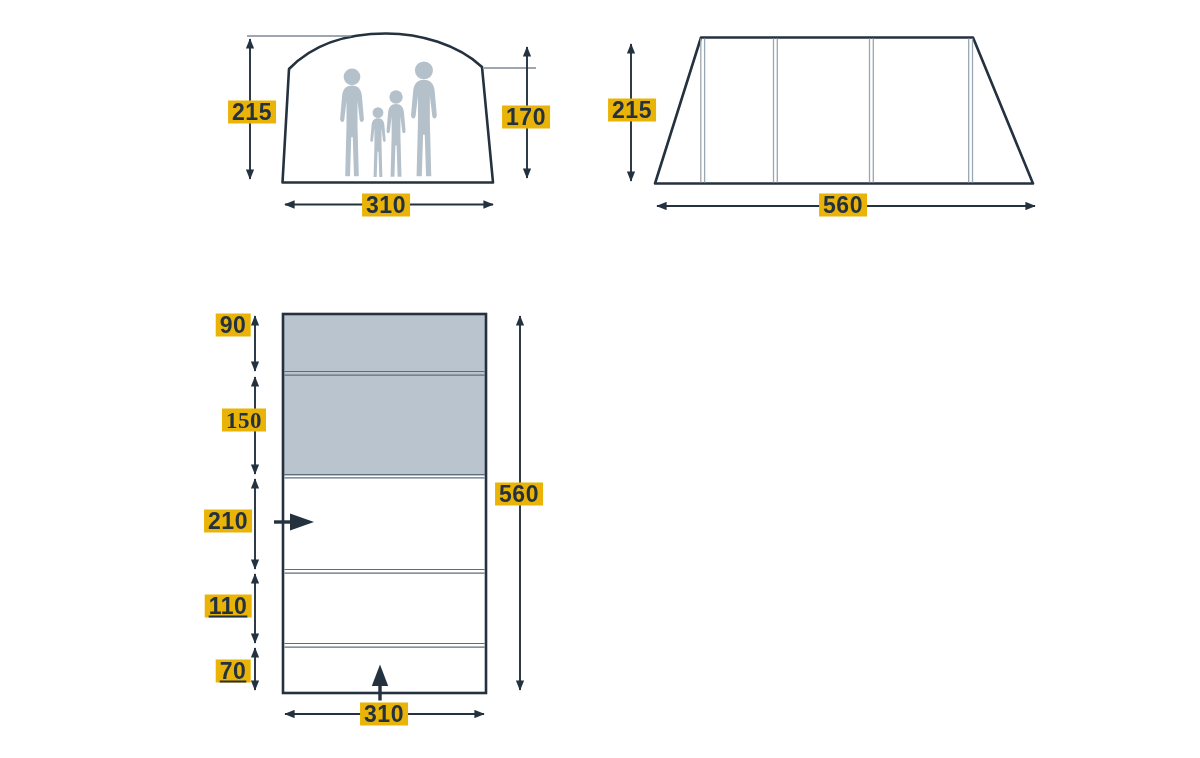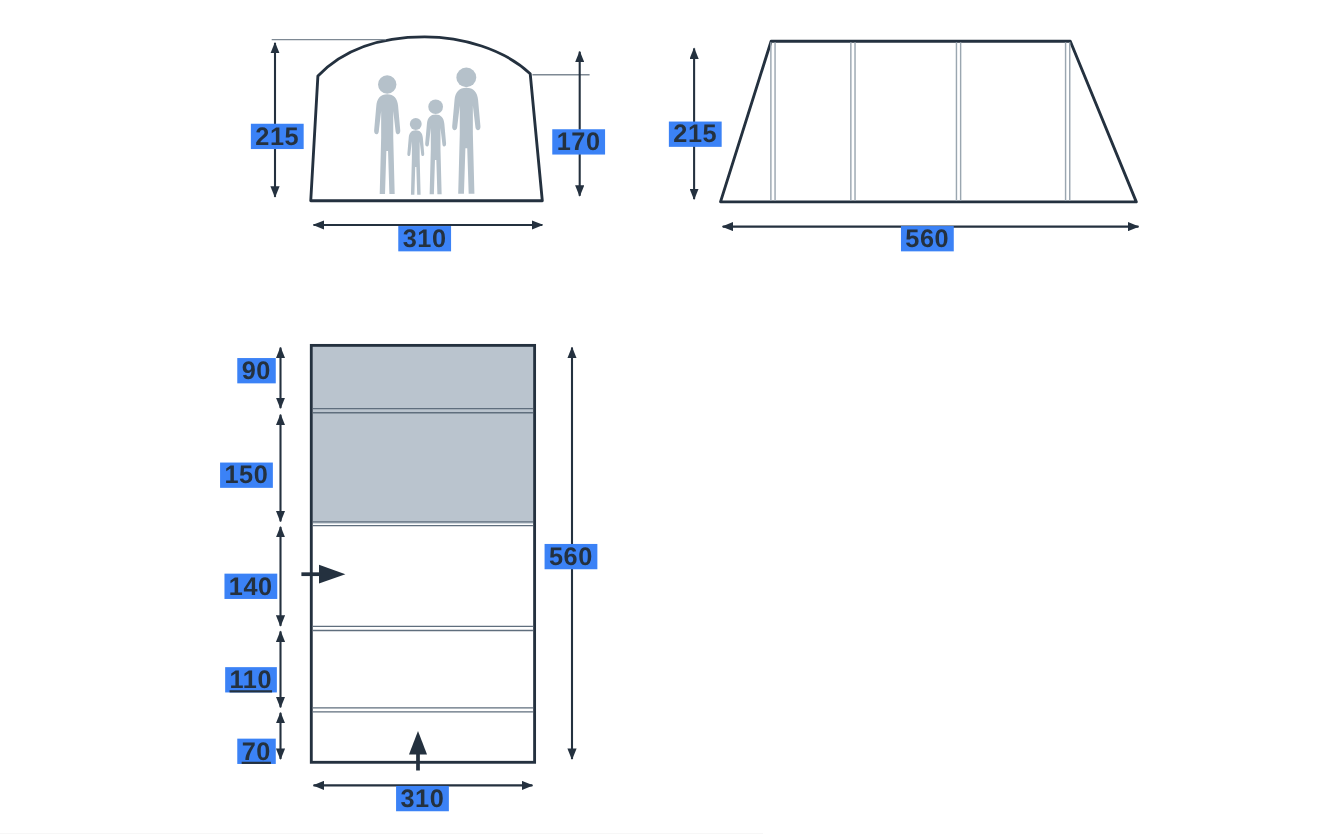--- a/index.html
+++ b/index.html
@@ -10,26 +10,25 @@
     overflow:hidden;
     font-family:"Liberation Sans", sans-serif;
   }
   svg{position:absolute;left:0;top:0;}
   .dim-label{
     position:absolute;
     transform:translate(-50%,-50%);
     font-size:23px;
     font-weight:700;
     color:#24313f;
-    background:#3b82f6;
+    background:#eab308;
     padding:0 4px;
     line-height:1;
     letter-spacing:0.5px;
     white-space:nowrap;
-    margin-top:12px;
   }
 </style>
 </head>
 <body>
 
 <div class="canvas">
 
   <svg width="1200" height="758" viewBox="0 0 1200 758">
     <defs>
       <marker id="ah" viewBox="0 0 10 8" markerWidth="5.5" markerHeight="4.4" refX="9.2" refY="4" orient="auto-start-reverse" markerUnits="strokeWidth">
@@ -122,21 +121,21 @@
   </svg>
 
   <span class="dim-label" style="left:252px;top:112px;">215</span>
   <span class="dim-label" style="left:526px;top:117px;">170</span>
   <span class="dim-label" style="left:386px;top:205px;">310</span>
 
   <span class="dim-label" style="left:632px;top:110px;">215</span>
   <span class="dim-label" style="left:843px;top:205px;">560</span>
 
   <span class="dim-label" style="left:233px;top:325px;">90</span>
-  <span class="dim-label" style="left:224px;top:420px;">150</span>
-  <span class="dim-label" style="left:228px;top:521px;">140</span>
+  <span class="dim-label" style="left:244px;top:420px;font-family:Liberation Serif, serif;">150</span>
+  <span class="dim-label" style="left:228px;top:521px;">210</span>
   <span class="dim-label" style="left:228px;top:606px;text-decoration:underline;">110</span>
   <span class="dim-label" style="left:233px;top:671px;text-decoration:underline;">70</span>
 
   <span class="dim-label" style="left:519px;top:494px;">560</span>
   <span class="dim-label" style="left:384px;top:714px;">310</span>
 
 </div>
 
 </body></html>

